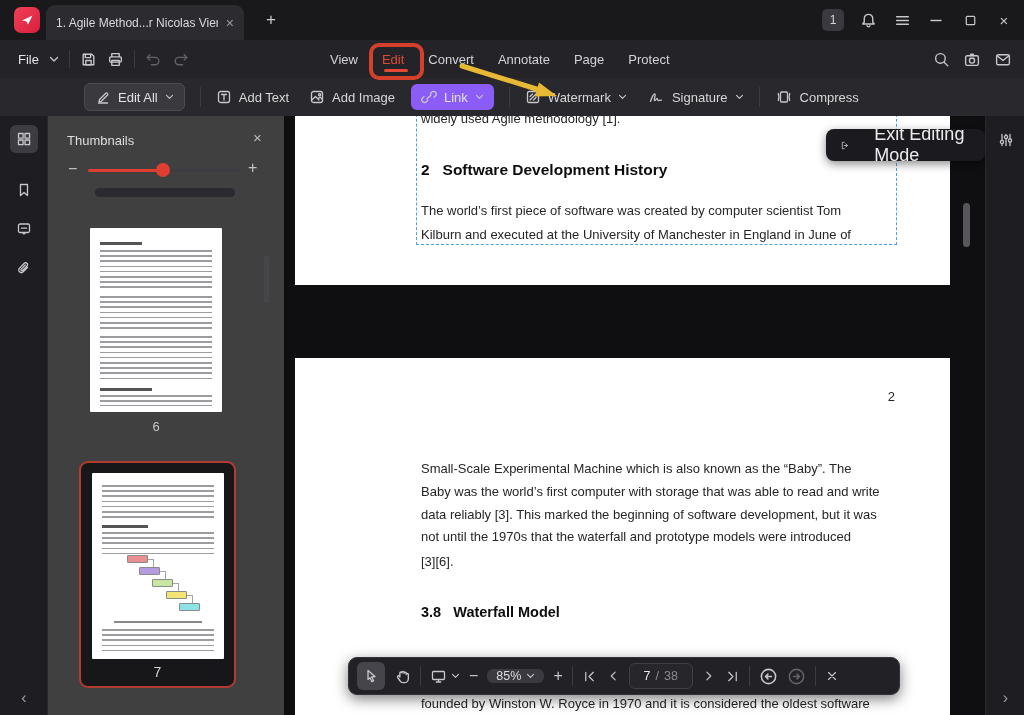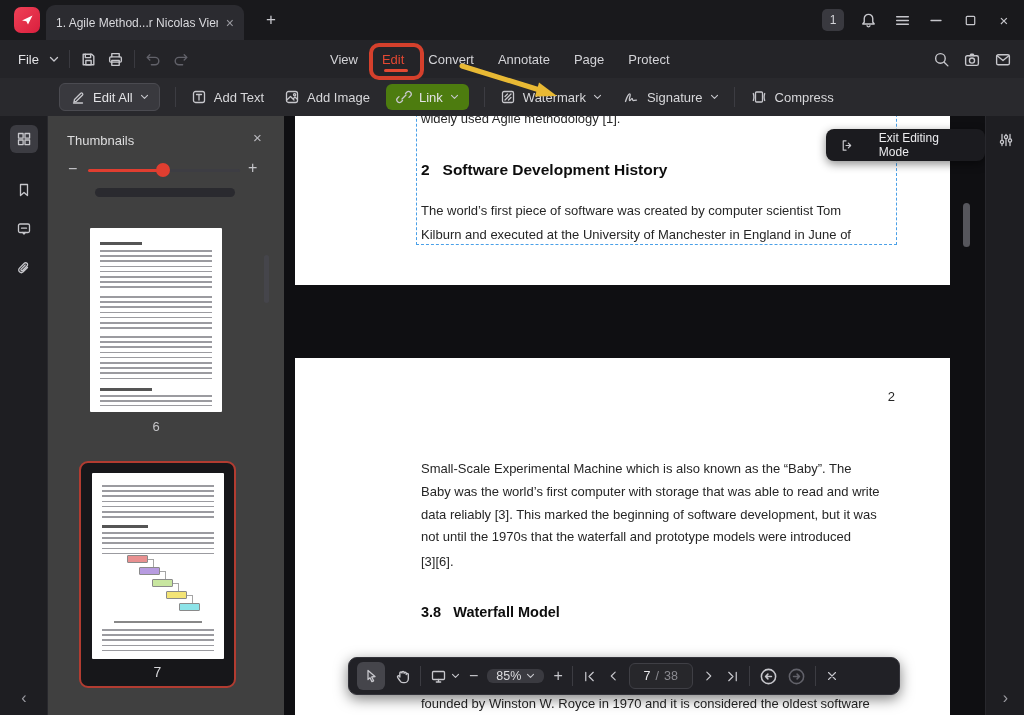--- a/index.html
+++ b/index.html
@@ -33,25 +33,25 @@
   .vdiv{width:1px;height:18px;background:#3a3a40}
   .menu-row{position:absolute;left:330px;top:0;height:38px;display:flex;align-items:center;gap:24px}
   .menu-item{font-size:13px;color:#d3d3d7;cursor:pointer}
   .menu-item.active{color:var(--accent-red)}
   .edit-underline{position:absolute;left:384px;top:29px;width:24px;height:3px;
     background:var(--accent-red);border-radius:2px}
   .mb-right{position:absolute;right:12px;top:0;height:38px;display:flex;align-items:center;gap:13px}
 
   
   .toolbar{position:absolute;left:0;top:78px;width:1024px;height:38px;background:#29292d;
-    display:flex;align-items:center;padding-left:59px}
+    display:flex;align-items:center;padding-left:84px}
   .tool-btn{display:flex;align-items:center;gap:7px;padding:5px 10px;border-radius:6px;
     font-size:13px;color:#e2e2e5;cursor:pointer}
   .raised{background:#39393e;border:1px solid #4b4b51}
-  .pill{background:#4d7c0f}
+  .pill{background:#8b5cf6}
   .tool-group{display:flex;align-items:center;gap:7px;font-size:13px;color:#d7d7da;cursor:pointer}
   .tdiv{width:1px;height:20px;background:#3c3c42;margin:0 15px}
   .mr20{margin-right:20px}.mr16{margin-right:16px}
 
   
   .red-box{position:absolute;left:369px;top:43px;width:55px;height:37px;border:4px solid var(--anno-red);
     border-radius:10px;z-index:39;pointer-events:none}
   .arrow-svg{position:absolute;left:450px;top:58px;z-index:40;pointer-events:none}
 
   
@@ -94,21 +94,21 @@
   .page{position:absolute;left:11px;width:655px;background:#ffffff;overflow:hidden}
   .page1{top:0;height:169px}
   .page2{top:242px;height:357px}
   .doc-line{position:absolute;left:126px;font-size:13px;color:#262626;white-space:nowrap}
   .doc-h1{position:absolute;left:126px;font-size:15.5px;font-weight:bold;color:#0d0d0d;white-space:pre}
   .doc-h2{position:absolute;left:126px;font-size:14.5px;font-weight:bold;color:#0d0d0d;white-space:pre}
   .dashed-frame{position:absolute;left:121px;top:-12px;width:481px;height:141px;
     border:1px dashed var(--sel-blue);cursor:text}
   .pagenum{position:absolute;left:580px;width:20px;text-align:right;font-size:13px;color:#262626}
   .exit-btn{position:absolute;left:542px;top:13px;height:32px;border-radius:8px;background:#1b1b1f;
-    display:flex;align-items:center;gap:24px;padding:0 14px;font-size:12px;color:#ececef;
+    display:flex;align-items:center;gap:24px;padding:0 14px;font-size:18px;color:#ececef;
     box-shadow:0 3px 10px rgba(0,0,0,.45);z-index:10;cursor:pointer}
   .canvas-scroll{position:absolute;left:679px;top:87px;width:7px;height:44px;border-radius:4px;background:#56565c;cursor:grab}
 
   
   .rightrail{width:39px;background:#1e1e22;border-left:1px solid #28282d;position:relative;flex:none}
   .rr-icon{position:absolute;left:0;top:16px;width:39px;display:flex;justify-content:center;cursor:pointer}
   .rr-chevron{position:absolute;left:0;bottom:8px;width:39px;text-align:center;color:#9a9aa0;font-size:16px;cursor:pointer}
 
   
   .bottombar{position:absolute;left:348px;top:657px;width:552px;height:38px;background:#212126;

